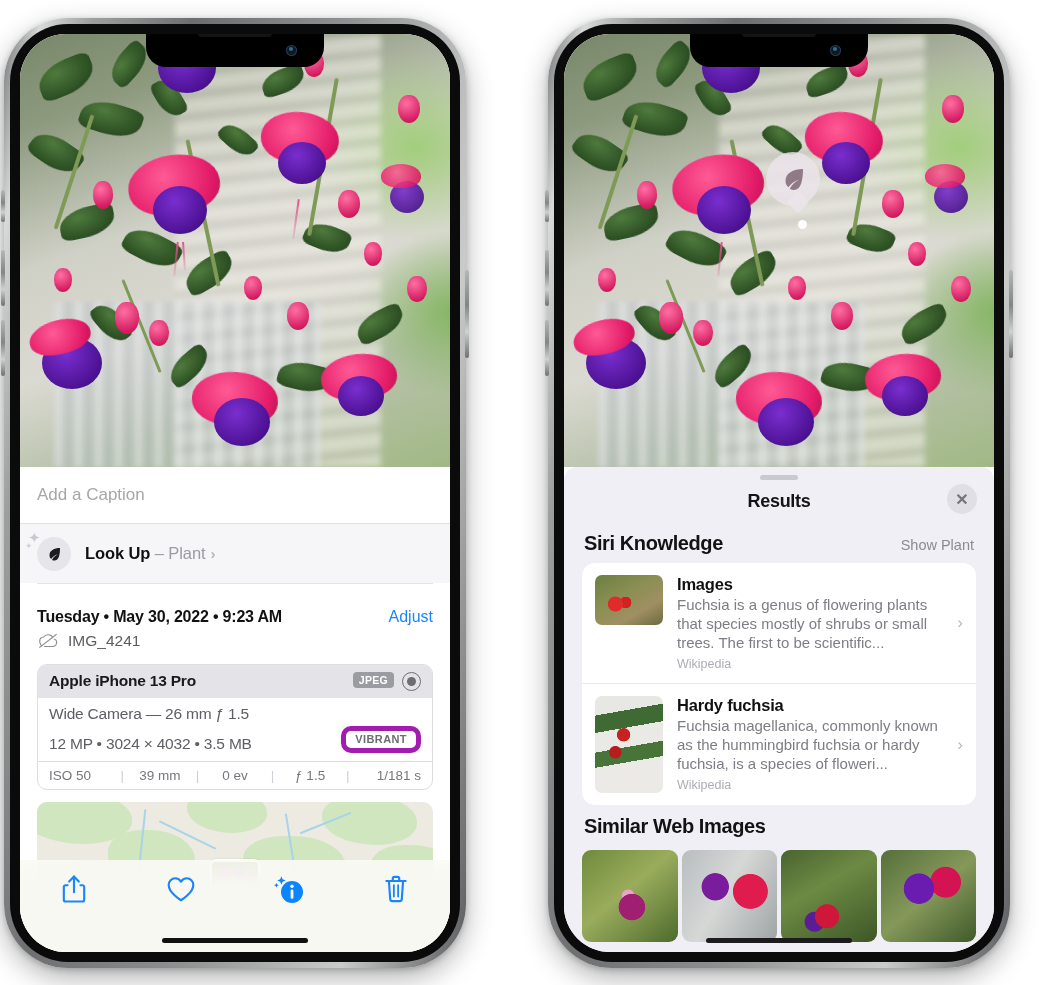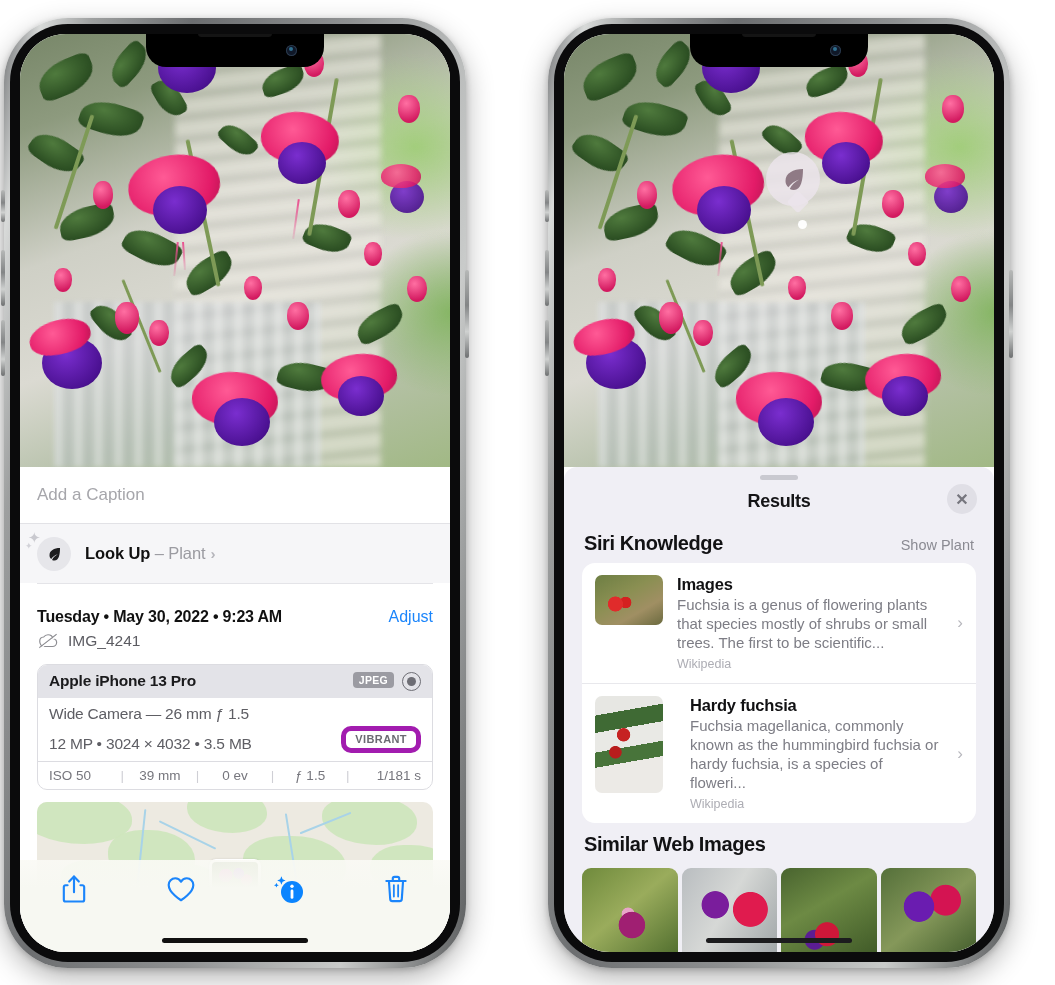--- a/index.html
+++ b/index.html
@@ -259,21 +259,21 @@
     display: flex; align-items: baseline; justify-content: space-between;
     padding: 10px 20px 8px;
   }
   .section-title { font-size: 20px; font-weight: 700; color: #121214; letter-spacing: -.4px; }
   .show-more { font-size: 14.5px; color: #8a8a92; }
 
   .knowledge-card {
     margin: 0 18px; background: #fff; border-radius: 13px; overflow: hidden;
   }
   .k-item { display: flex; padding: 12px 13px; position: relative; }
-  .k-item + .k-item { border-top: .5px solid #e8e8ec; gap: 13px; }
+  .k-item + .k-item { border-top: .5px solid #e8e8ec; }
   .k-thumb { flex: 0 0 auto; border-radius: 7px; overflow: hidden; }
   .k-thumb.a { width: 68px; height: 50px;
     background:
       radial-gradient(circle at 30% 58%, #e02b2b 13%, transparent 14%),
       radial-gradient(circle at 45% 55%, #d42020 12%, transparent 13%),
       linear-gradient(150deg,#6d7e43,#8a8f52 40%,#a08f63 70%,#6b6a3f);
   }
   .k-thumb.b { width: 68px; height: 97px;
     background:
       radial-gradient(circle at 42% 40%, #c62222 9%, transparent 10%),

